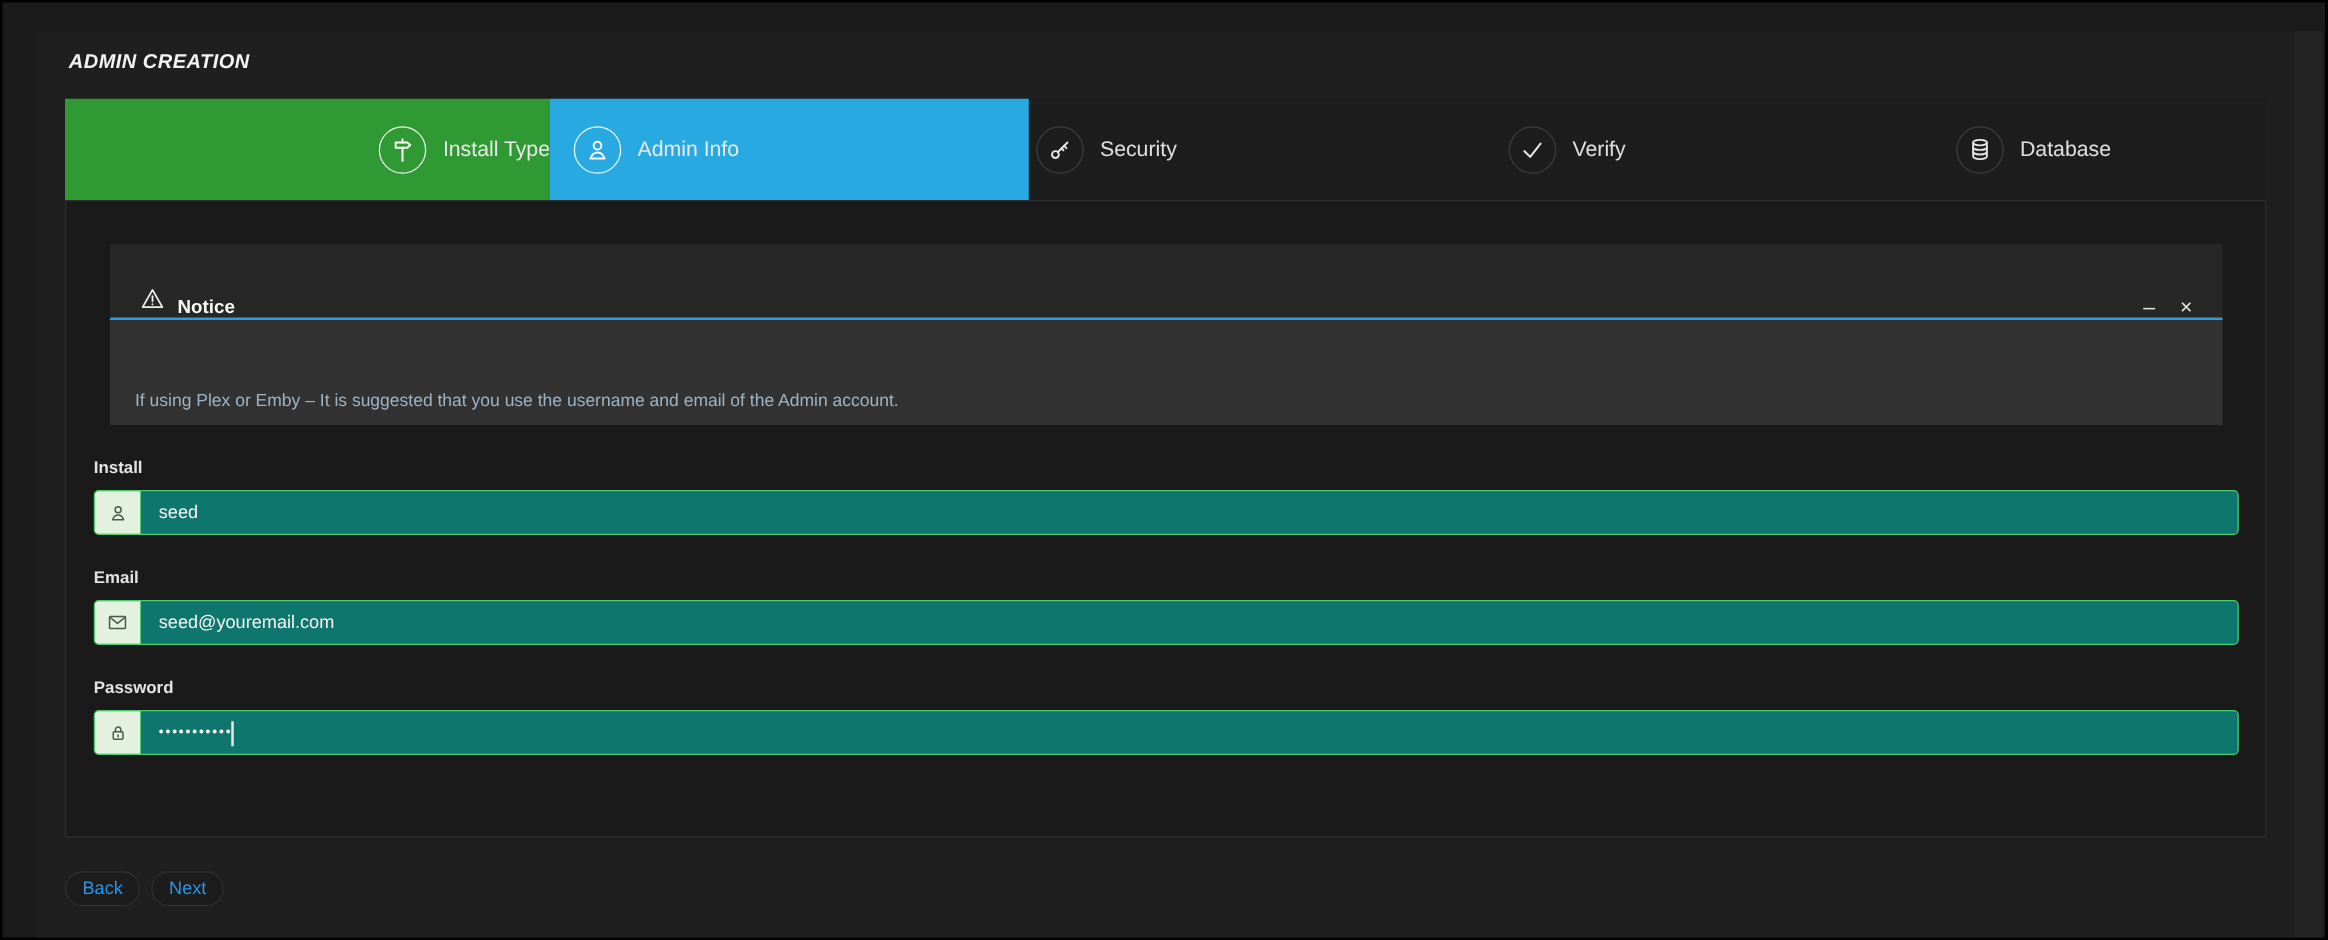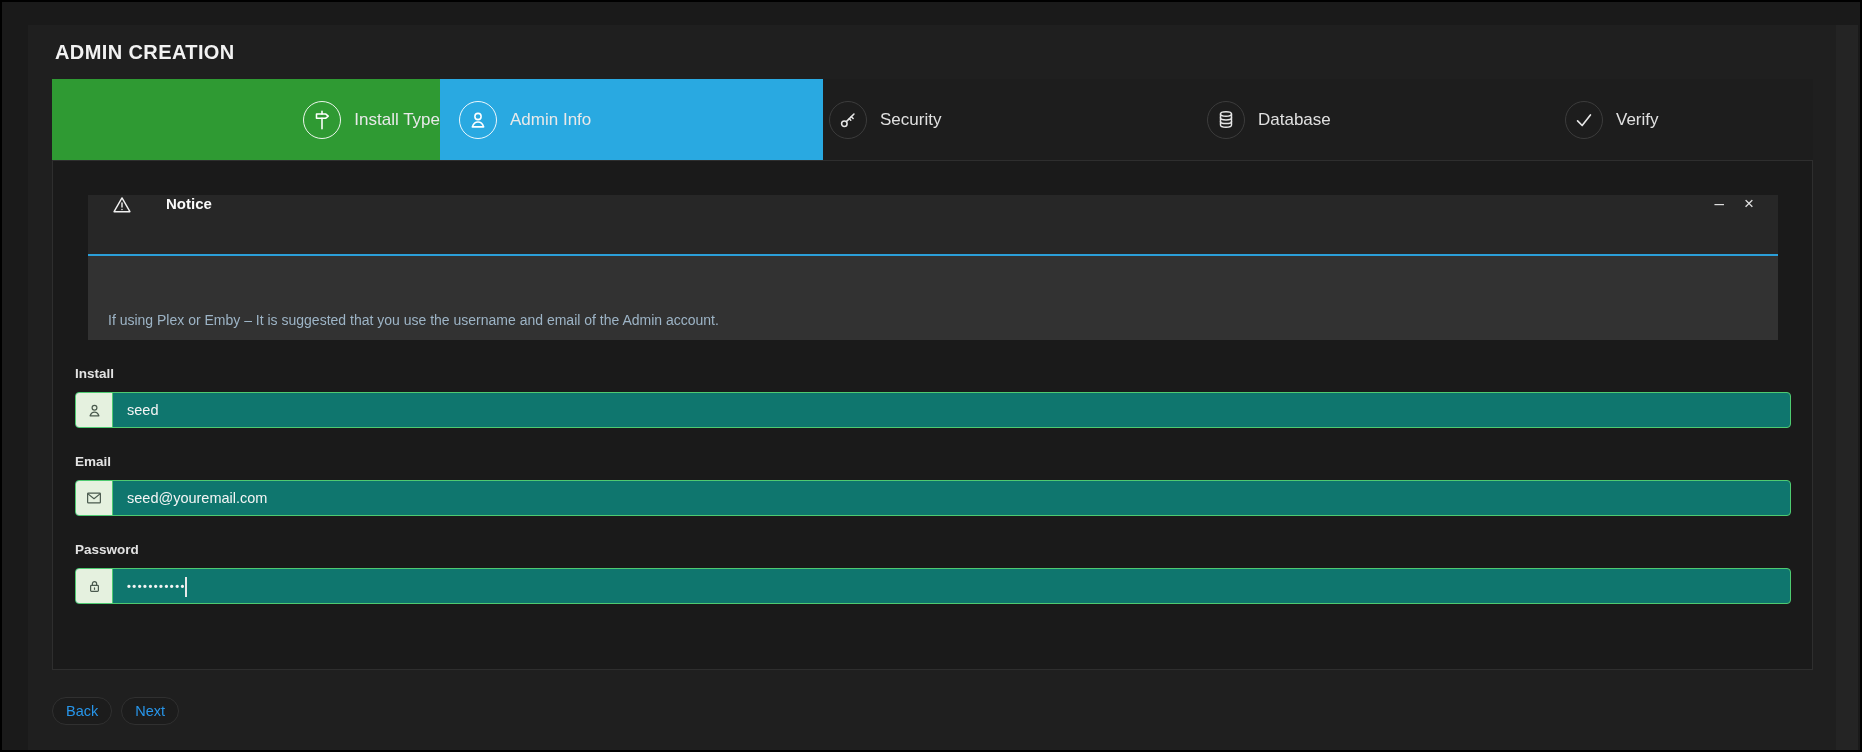--- a/index.html
+++ b/index.html
@@ -3,22 +3,22 @@
 <meta charset="utf-8">
 <style>
   * { margin:0; padding:0; box-sizing:border-box; }
   html,body { background:#000; }
   body { font-family:"Liberation Sans","DejaVu Sans",sans-serif; }
   .stage { position:relative; width:1862px; height:752px; background:#000; overflow:hidden; }
   .page { position:absolute; left:2px; top:2px; right:2px; bottom:2px; background:#1a1a1a; }
   .panel { position:absolute; left:26px; top:23px; right:24px; bottom:0; background:#1f1f1f; }
   .scroll-track { position:absolute; top:23px; right:2px; width:22px; bottom:0; background:#242424; }
 
-  .page-title { position:absolute; left:27px; top:16px; color:#f2f2f2; font-size:20px;
-    font-weight:bold; letter-spacing:.4px; }
+  .page-title { position:absolute; left:27px; top:16px; color:#f2f2f2; font-size:16px;
+    font-weight:bold; letter-spacing:.4px;font-style:italic; }
 
   
   .tabs { position:absolute; left:24px; top:54px; width:1761px; height:81px; display:flex; background:#1d1d1d; }
   .tab { display:flex; align-items:center; height:81px; color:#e9e9e9; font-size:17px; cursor:pointer; }
   .tab .circle { width:38px; height:38px; border-radius:50%; border:1.5px solid rgba(255,255,255,.9);
     display:flex; align-items:center; justify-content:center; margin-right:13px; flex:0 0 auto; }
   .tab.state-complete { width:388px; background:#2f9a33; padding-left:16px;justify-content:flex-end; }
   .tab.state-active   { width:383px; background:#29a9e1; padding-left:19px; }
   .tab.state-pending  { background:transparent; color:#e0e0e0; }
   .tab.state-pending .circle { border-color:#3c3c3c; }
@@ -28,21 +28,21 @@
   .tab svg { stroke:#fff; }
   .tab.state-pending svg { stroke:#e6e6e6; }
 
   
   .container { position:absolute; left:24px; top:135px; width:1761px; height:510px;
     background:#1a1a1a; border:1px solid #2e2e2e; }
 
   
   .notice { position:absolute; left:35px; top:34px; width:1690px; }
   .notice-header { height:61px; background:#272727; border-bottom:2px solid #2b9fd9;
-    display:flex; align-items:flex-start; padding:0 24px;gap:24px; }
+    display:flex; align-items:flex-end; padding:0 24px; }
   .notice-title { color:#fafafa; font-size:15px; font-weight:bold; margin-left:10px; }
   .notice-controls { margin-left:auto; display:flex; align-items:center; gap:20px; }
   .notice-ctl { color:#e3e3e3; font-size:17px; line-height:1; cursor:pointer; font-weight:400; }
   .notice-body { height:84px; background:#323232; display:flex; align-items:center; padding:0 20px; }
   .notice-text { color:#9db4c6; font-size:14px;margin-top:44px; }
 
   
   .field-label { position:absolute; left:22px; color:#e2e2e2; font-size:13.5px; font-weight:bold; }
   .lbl-0 { top:205px; } .lbl-1 { top:293px; } .lbl-2 { top:381px; }
   .input-group { position:absolute; left:22px; width:1716px; height:36px;
@@ -101,37 +101,37 @@
               <circle cx="8" cy="16" r="3"></circle>
                 <path d="M10.2 13.8 18.5 5.5"></path>
                 <path d="M15.6 8.4l2 2M13.4 10.6l1.6 1.6"></path>
             </svg>
           </span>
           <span>Security</span>
         </div>
 
         <div class="tab state-pending">
           <span class="circle">
+            <svg width="22" height="22" viewBox="0 0 24 24" fill="none" stroke-width="1.8" stroke-linecap="round" stroke-linejoin="round">
+              <polyline points="5,13 10,18 19,6.5"></polyline>
+            </svg>
+          </span>
+          <span>Verify</span>
+        </div>
+
+        <div class="tab state-pending">
+          <span class="circle">
             <svg width="22" height="22" viewBox="0 0 24 24" fill="none" stroke-width="1.6" stroke-linecap="round" stroke-linejoin="round">
               <ellipse cx="12" cy="5.5" rx="6" ry="2.4"></ellipse>
               <path d="M6 5.5v4c0 1.3 2.7 2.4 6 2.4s6-1.1 6-2.4v-4"></path>
               <path d="M6 9.5v4c0 1.3 2.7 2.4 6 2.4s6-1.1 6-2.4v-4"></path>
               <path d="M6 13.5v4c0 1.3 2.7 2.4 6 2.4s6-1.1 6-2.4v-4"></path>
             </svg>
           </span>
           <span>Database</span>
-        </div>
-
-        <div class="tab state-pending">
-          <span class="circle">
-            <svg width="22" height="22" viewBox="0 0 24 24" fill="none" stroke-width="1.8" stroke-linecap="round" stroke-linejoin="round">
-              <polyline points="5,13 10,18 19,6.5"></polyline>
-            </svg>
-          </span>
-          <span>Verify</span>
         </div>
       </div>
 
       <div class="container">
 
         <div class="notice">
           <div class="notice-header">
             <span>
               <svg width="20" height="20" viewBox="0 0 24 24" fill="none" stroke="#f0f0f0" stroke-width="1.7" stroke-linecap="round" stroke-linejoin="round">
                 <path d="M12 3.5 21.5 20h-19z"></path>

